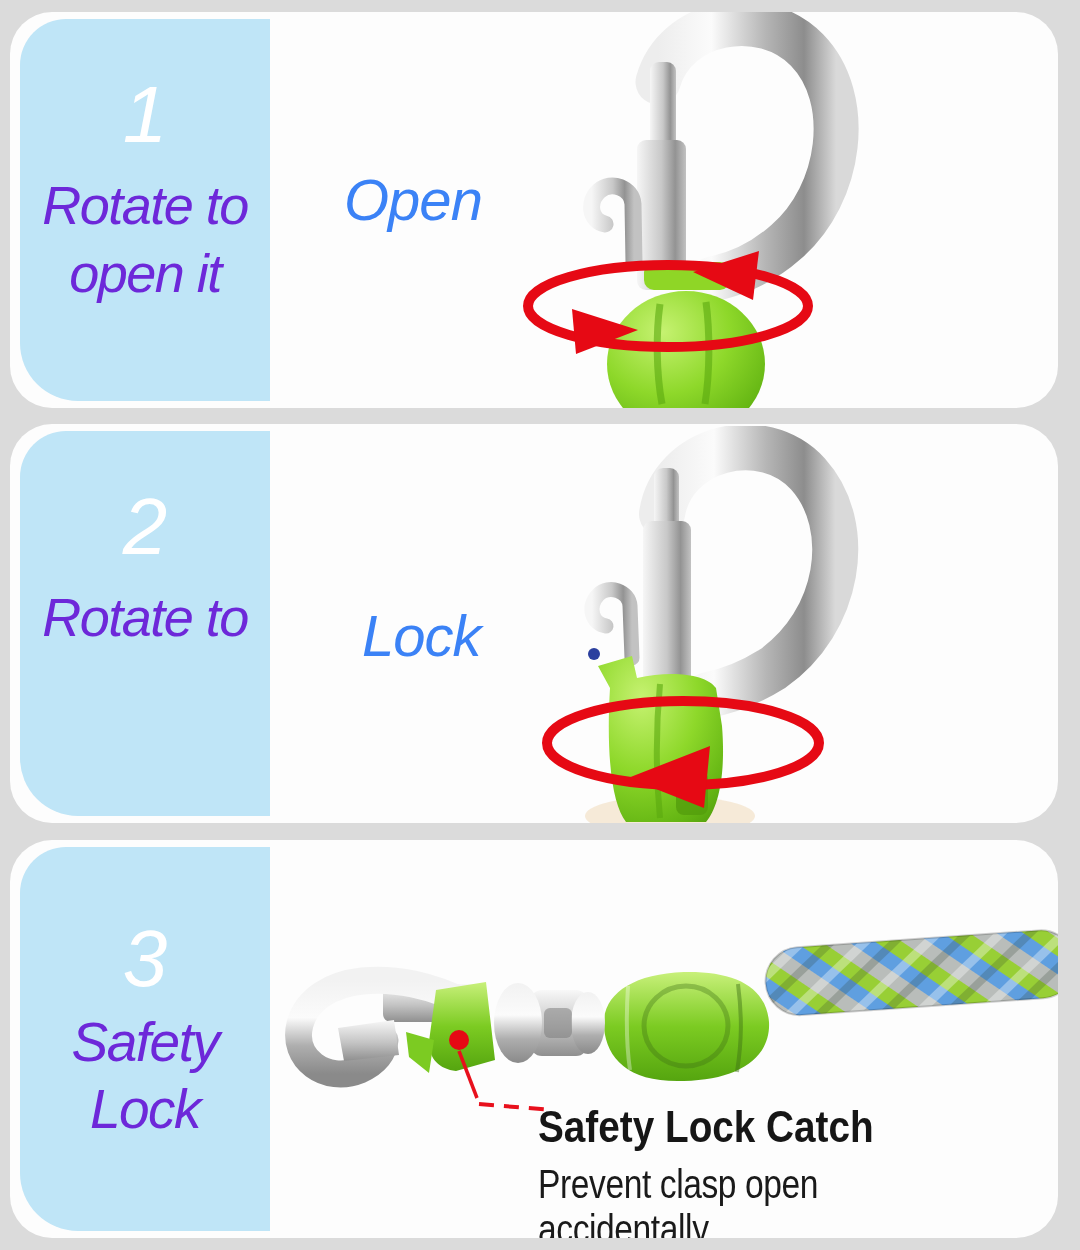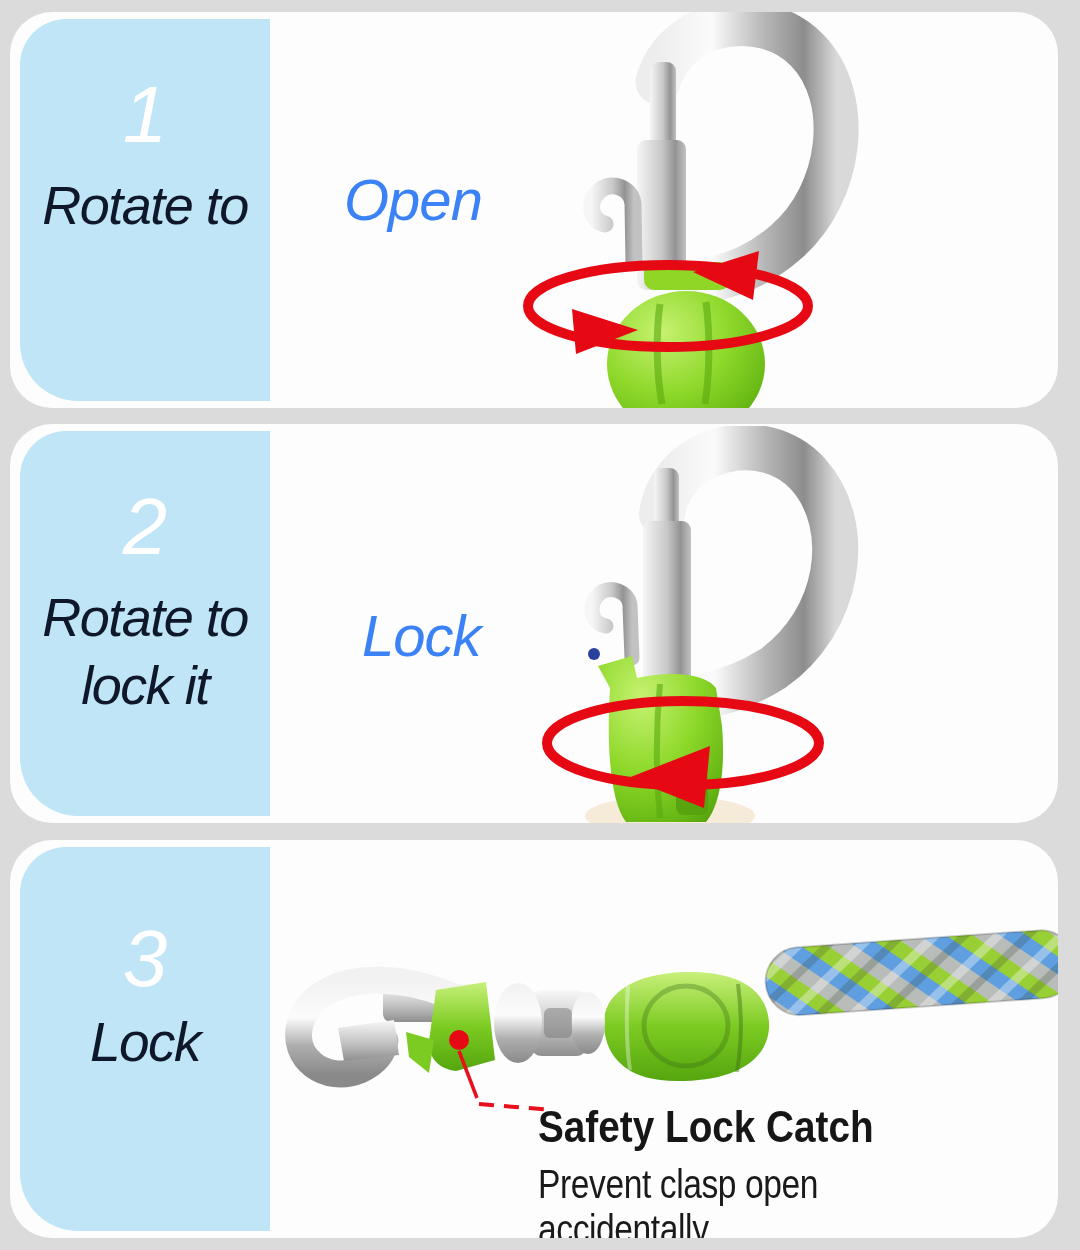--- a/index.html
+++ b/index.html
@@ -5,21 +5,21 @@
   html,body{margin:0;padding:0;}
   .page{position:relative;width:1080px;height:1250px;background:#dbdbdb;overflow:hidden;
         font-family:"Liberation Sans",sans-serif;}
   .panel{position:absolute;left:10px;width:1048px;background:#fdfdfd;border-radius:42px;overflow:hidden;}
   .panel1{top:12px;height:396px;}
   .panel2{top:424px;height:399px;}
   .panel3{top:840px;height:398px;}
   .step-box{position:absolute;left:10px;top:7px;bottom:7px;width:250px;background:#bfe5f7;
             border-radius:46px 0 0 58px;display:flex;flex-direction:column;align-items:center;text-align:center;}
   .step-number{color:#ffffff;font-style:italic;font-size:80px;line-height:1;margin-top:56px;}
-  .step-title{font-style:italic;font-size:54px;line-height:1.26;color:#0f172a;margin-top:16px;letter-spacing:-1.5px;}
+  .step-title{font-style:italic;font-size:54px;line-height:1.26;color:#6d28d9;margin-top:16px;letter-spacing:-1.5px;}
   .panel3 .step-number{margin-top:72px;}
   .panel3 .step-title{font-size:55px;line-height:1.22;margin-top:10px;}
   .caption{position:absolute;font-style:italic;color:#3b82f6;font-size:58px;letter-spacing:-1px;}
   .caption-open{left:334px;top:154px;}
   .caption-lock{left:352px;top:178px;}
   .art{position:absolute;}
   .art1{left:500px;top:0;width:400px;height:396px;}
   .art2{left:500px;top:2px;width:400px;height:397px;}
   .art3{left:258px;top:88px;width:792px;height:202px;}
   .callout{position:absolute;left:528px;top:262px;}
@@ -29,20 +29,21 @@
 </head>
 <body>
 
 <div class="page">
 
   <section class="panel panel1">
     <div class="step-box">
       <div class="step-number">1</div>
       <div class="step-title">
         <div>Rotate to</div>
+        <div>open it</div>
       </div>
     </div>
     <div class="caption caption-open">Open</div>
 
     <svg class="art art1" viewBox="0 0 400 396">
       <defs>
         <linearGradient id="m1a" x1="0" y1="0" x2="1" y2="0">
           <stop offset="0" stop-color="#ededed"></stop>
             <stop offset="0.3" stop-color="#fbfbfb"></stop>
           <stop offset="0.6" stop-color="#b6b6b6"></stop>
@@ -80,21 +81,20 @@
         <polygon points="128,318 62,297 66,342" fill="#e60914"></polygon>
       </g>
     </svg>
   </section>
 
   <section class="panel panel2">
     <div class="step-box">
       <div class="step-number">2</div>
       <div class="step-title">
         <div>Rotate to</div>
-        <div>lock it</div>
       </div>
     </div>
     <div class="caption caption-lock">Lock</div>
 
     <svg class="art art2" viewBox="0 0 400 397">
       <defs>
         <linearGradient id="m2a" x1="0" y1="0" x2="1" y2="0">
           <stop offset="0" stop-color="#ededed"></stop>
             <stop offset="0.3" stop-color="#fbfbfb"></stop>
           <stop offset="0.6" stop-color="#b6b6b6"></stop>
@@ -132,20 +132,21 @@
         <ellipse cx="173" cy="317" rx="136" ry="42" fill="none" stroke="#e60914" stroke-width="10"></ellipse>
         <polygon points="118,352 200,320 194,382" fill="#e60914"></polygon>
       </g>
     </svg>
   </section>
 
   <section class="panel panel3">
     <div class="step-box">
       <div class="step-number">3</div>
       <div class="step-title">
+        <div>Safety</div>
         <div>Lock</div>
       </div>
     </div>
 
     <svg class="art art3" viewBox="0 0 792 202">
       <defs>
         <linearGradient id="m3a" x1="0" y1="0" x2="0" y2="1">
           <stop offset="0" stop-color="#f2f2f2"></stop>
             <stop offset="0.4" stop-color="#fbfbfb"></stop>
           <stop offset="0.7" stop-color="#aeaeae"></stop>

